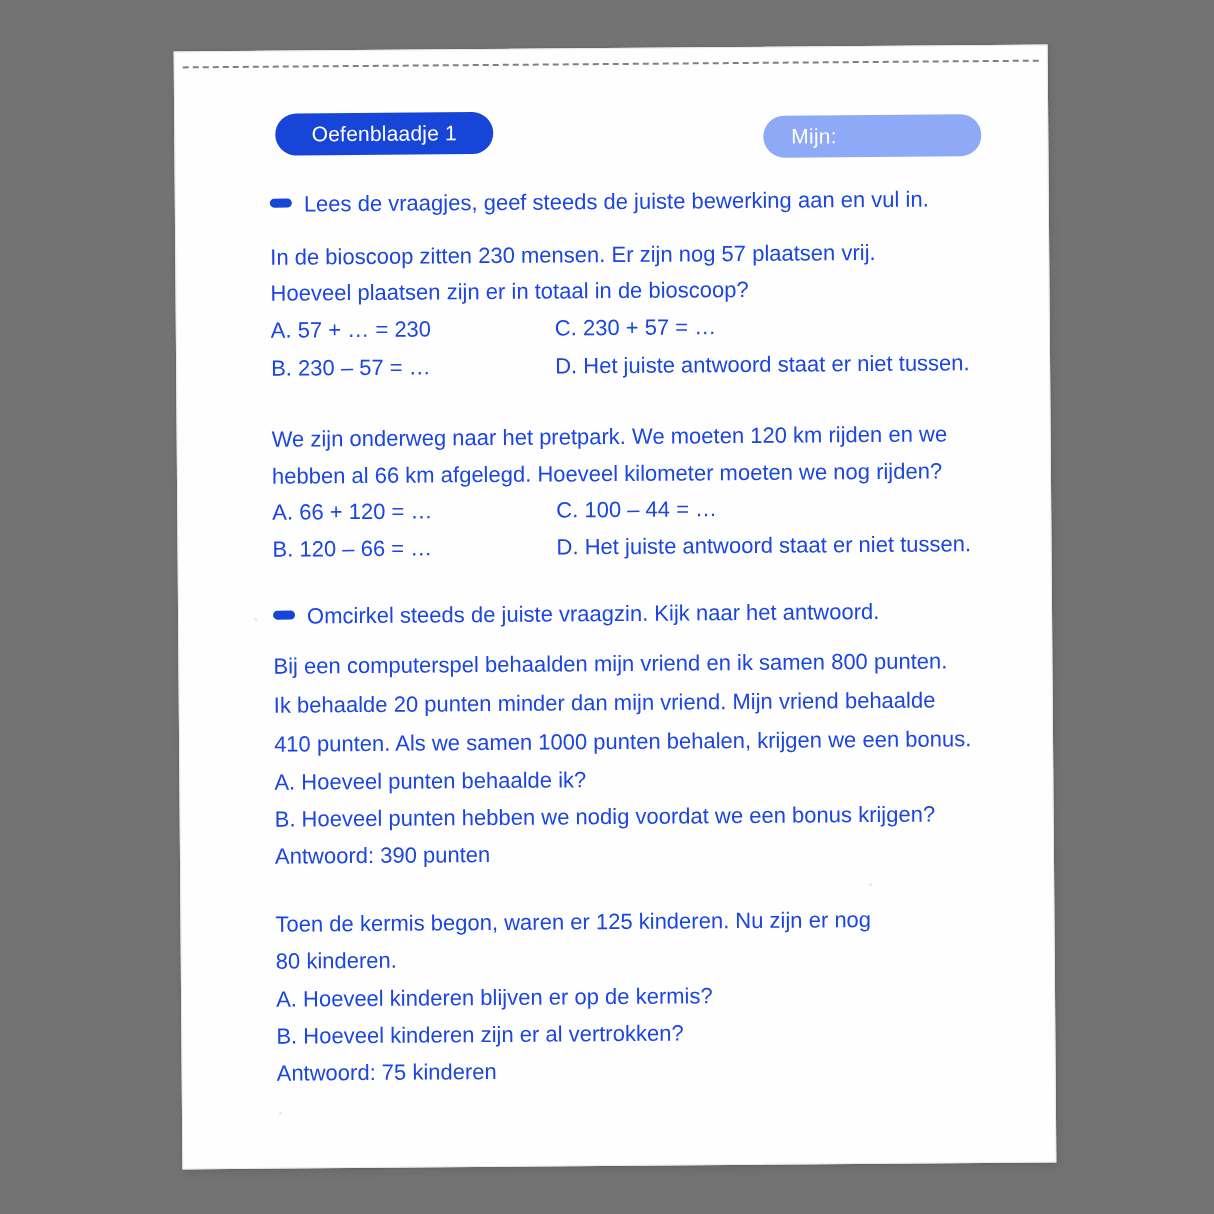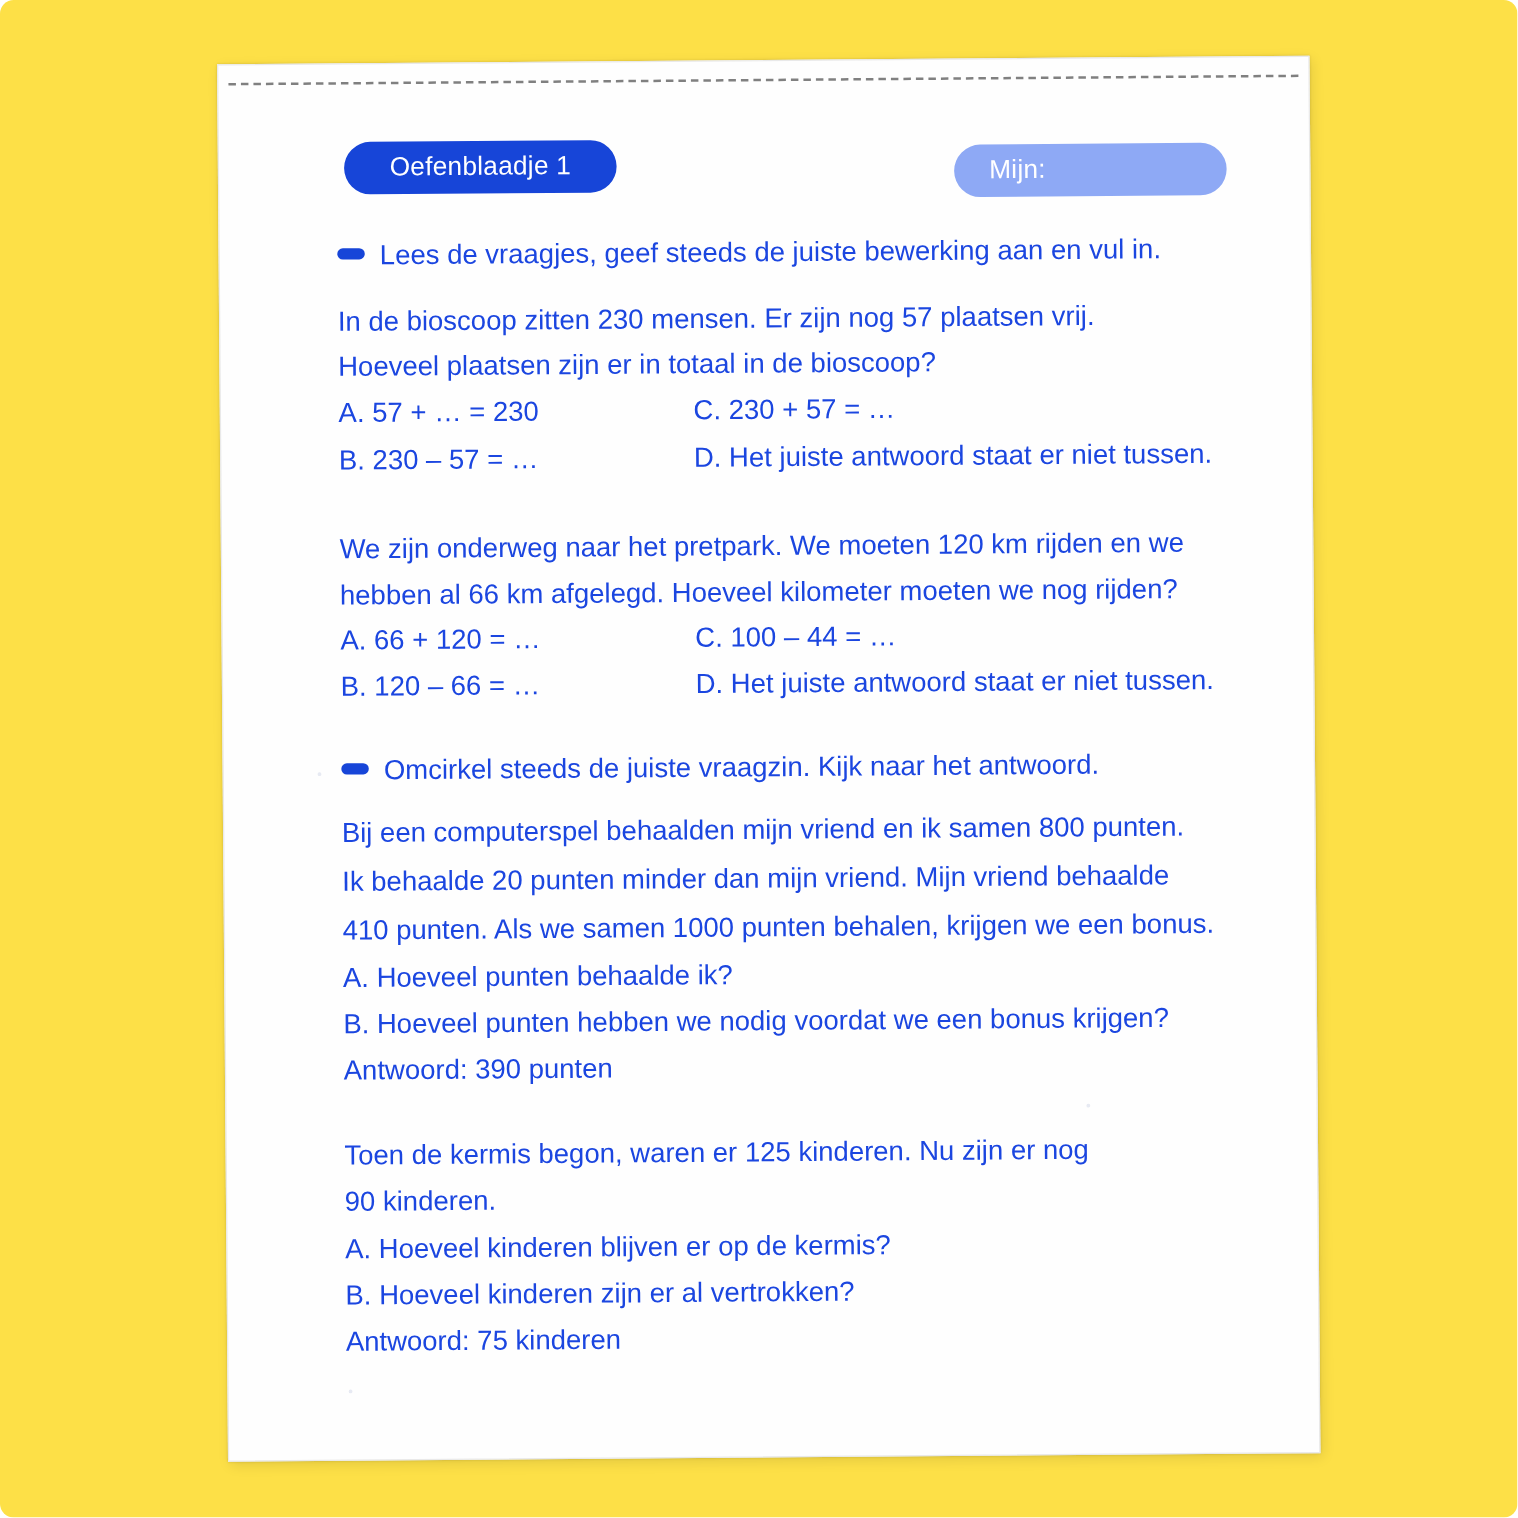--- a/index.html
+++ b/index.html
@@ -9,22 +9,21 @@
     width: 1214px;
     height: 1214px;
     overflow: hidden;
     font-family: "Liberation Sans", sans-serif;
   }
 
   #page {
     position: relative;
     width: 1214px;
     height: 1214px;
-    background: #fde047;
-    border-radius: 11px;
+    background: #737373;
   }
 
   
   .sheet {
     position: absolute;
     left: 178px;
     top: 48px;
     width: 872px;
     height: 1116px;
     background: #fefefe;
@@ -169,21 +168,21 @@
       </div>
 
       <div class="line col-a" style="top:602px;">Bij een computerspel behaalden mijn vriend en ik samen 800 punten.</div>
       <div class="line col-a" style="top:641px;">Ik behaalde 20 punten minder dan mijn vriend. Mijn vriend behaalde</div>
       <div class="line col-a" style="top:680px;">410 punten. Als we samen 1000 punten behalen, krijgen we een bonus.</div>
       <div class="line col-a" style="top:718px;">A. Hoeveel punten behaalde ik?</div>
       <div class="line col-a" style="top:755px;">B. Hoeveel punten hebben we nodig voordat we een bonus krijgen?</div>
       <div class="line col-a" style="top:792px;">Antwoord: 390 punten</div>
 
       <div class="line col-a" style="top:860px;">Toen de kermis begon, waren er 125 kinderen. Nu zijn er nog</div>
-      <div class="line col-a" style="top:897px;">90 kinderen.</div>
+      <div class="line col-a" style="top:897px;">80 kinderen.</div>
       <div class="line col-a" style="top:935px;">A. Hoeveel kinderen blijven er op de kermis?</div>
       <div class="line col-a" style="top:972px;">B. Hoeveel kinderen zijn er al vertrokken?</div>
       <div class="line col-a" style="top:1009px;">Antwoord: 75 kinderen</div>
 
       <div class="speck" style="left:75px; top:566px; width:3px; height:3px;"></div>
       <div class="speck" style="left:688px; top:836px; width:3px; height:3px;"></div>
       <div class="speck" style="left:96px; top:1060px; width:3px; height:3px;"></div>
 
     </div>
   </div>

